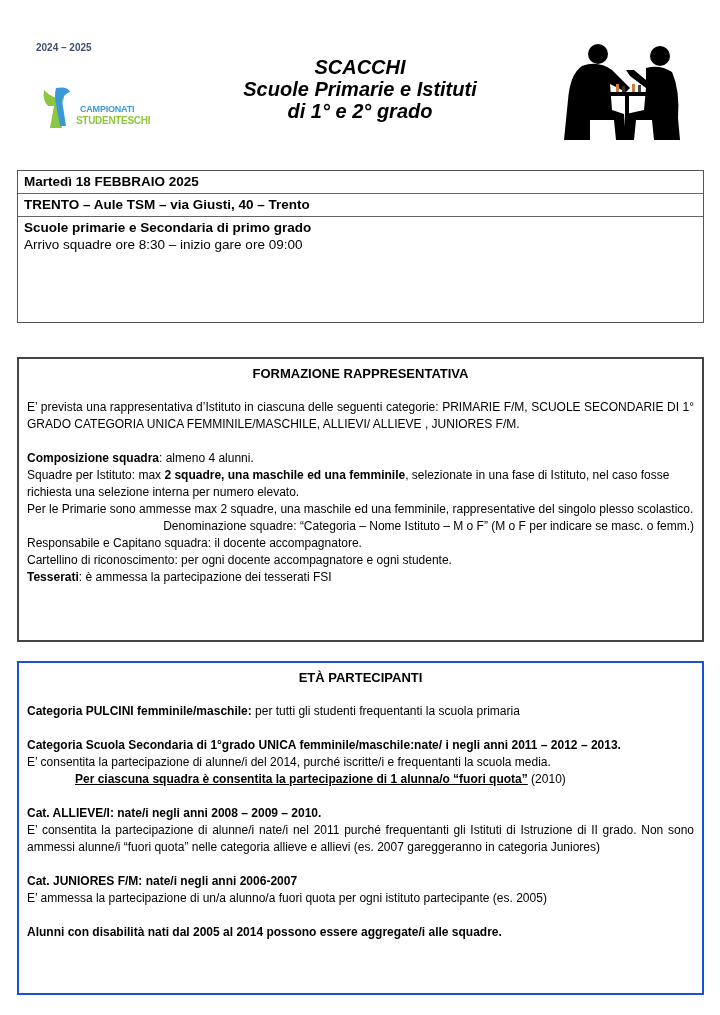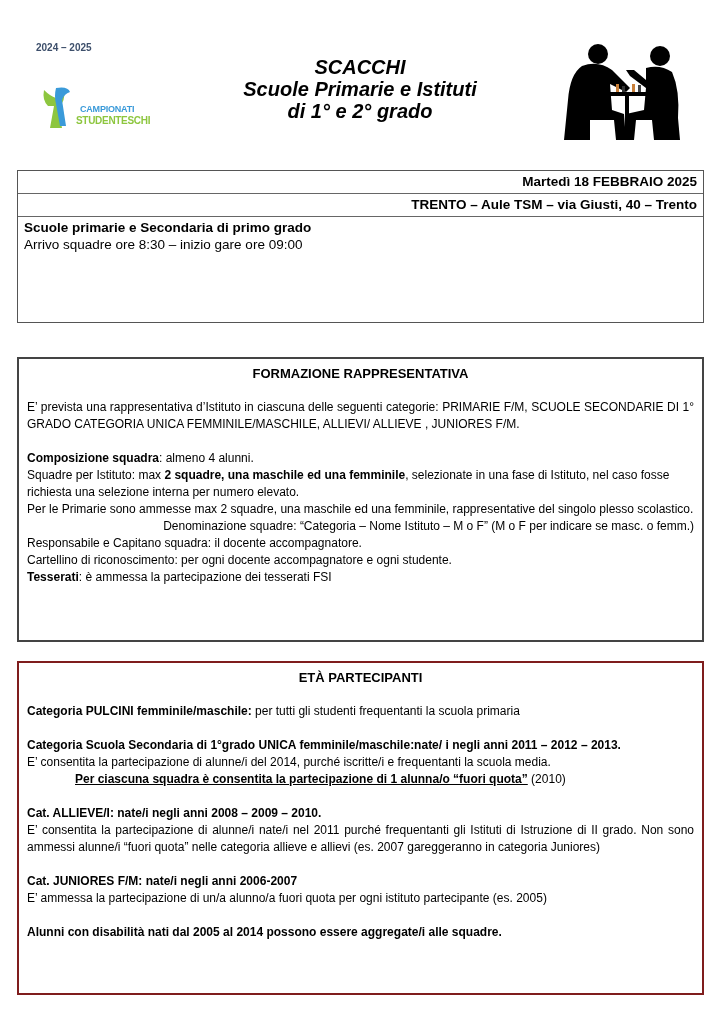--- a/index.html
+++ b/index.html
@@ -10,26 +10,26 @@
   #logo { left: 40px; top: 84px; width: 110px; height: 48px; }
   #logo .txt1 { position: absolute; left: 40px; top: 20px; font-size: 9px; font-weight: bold; color: #3a9ad9; letter-spacing: -0.2px; }
   #logo .txt2 { position: absolute; left: 36px; top: 31px; font-size: 10px; font-weight: bold; color: #8dc63f; letter-spacing: -0.3px; }
   #title { left: 180px; top: 56px; width: 360px; text-align: center; font-weight: bold; font-style: italic; font-size: 20px; line-height: 22px; }
   #chessimg { left: 560px; top: 40px; width: 125px; height: 105px; }
 
   .box { position: absolute; left: 17px; width: 687px; border: 1.5px solid #555; box-sizing: border-box; }
   #schedule { top: 170px; height: 153px; }
   .srow { border-bottom: 1px solid #666; font-size: 13.5px; line-height: 17px; padding: 0 6px; }
   .srow:last-child { border-bottom: none; }
-  .center { text-align: right; font-weight: bold; }
+  .center { text-align: left; font-weight: bold; }
   .b { font-weight: bold; }
   .u { text-decoration: underline; padding-left: 48px; }
 
   #formazione { top: 357px; height: 285px; border: 2px solid #444; padding: 6px 8px; }
-  #eta { top: 661px; height: 334px; border: 2px solid #7f1d1d; padding: 6px 8px; }
+  #eta { top: 661px; height: 334px; border: 2px solid #1d4ed8; padding: 6px 8px; }
   .secttitle { text-align: center; font-weight: bold; font-size: 13px; line-height: 17px; }
   .para { font-size: 12px; line-height: 17px; text-align: justify; }
   .gap { height: 17px; }
 </style>
 </head>
 <body>
 
 <div id="year" class="abs">2024 – 2025</div>
 
 <div id="logo" class="abs">

